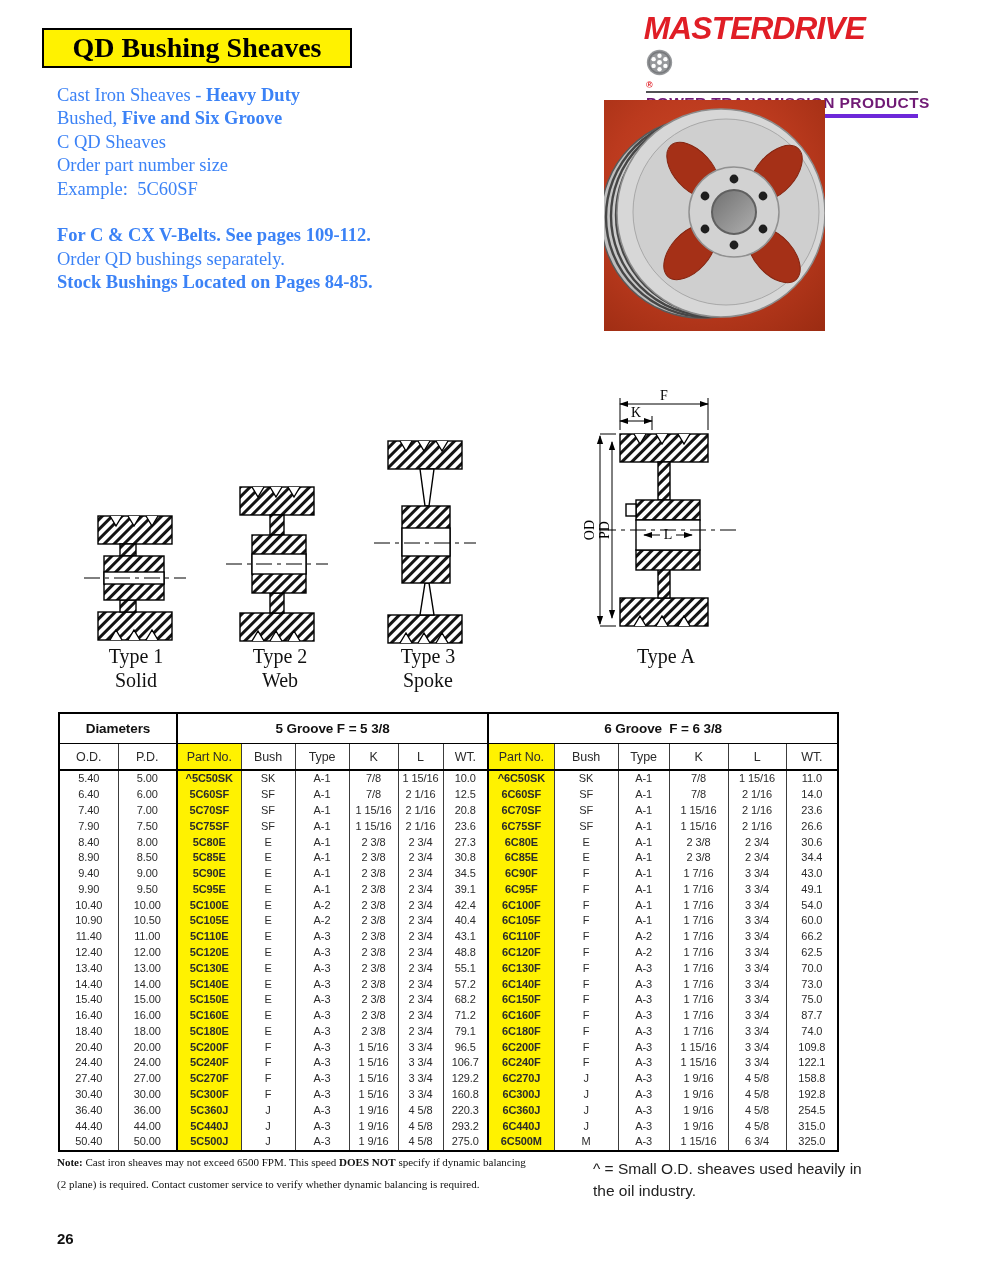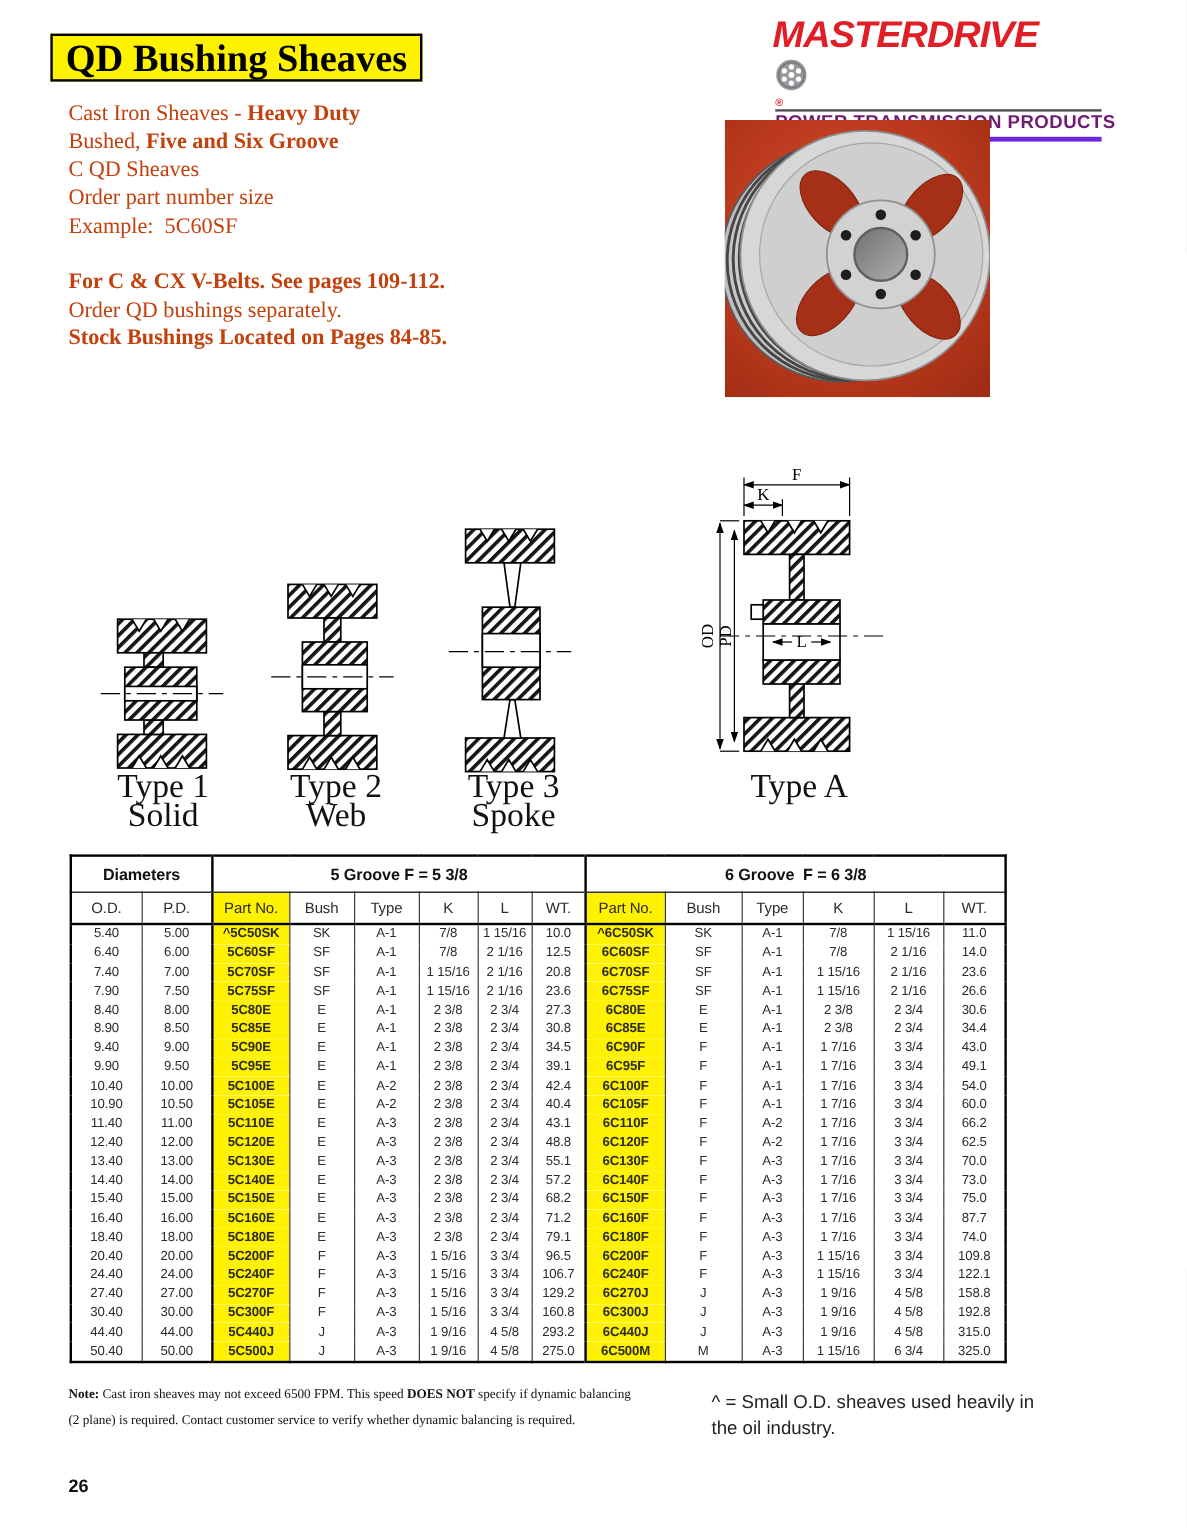--- a/index.html
+++ b/index.html
@@ -3,45 +3,45 @@
 <meta charset="utf-8">
 <style>
   html,body{margin:0;padding:0;background:#e8e8e8;}
   .sheet{position:relative;width:989px;height:1280px;background:#ffffff;margin:0 auto;overflow:hidden;
          font-family:"Liberation Sans","DejaVu Sans",sans-serif;color:#1c1c1c;}
   .abs{position:absolute;}
 
   
   .banner{left:42px;top:28px;width:306px;height:36px;background:#FFF200;border:2.5px solid #000;
           display:flex;align-items:center;justify-content:center;}
-  .banner .t{font-family:"Liberation Serif","DejaVu Serif",serif;font-weight:700;font-size:32px;color:#000;}
+  .banner .t{font-family:"Liberation Serif","DejaVu Serif",serif;font-weight:700;font-size:28px;color:#000;}
 
   
   .logo{left:646px;top:14px;width:272px;text-align:center;}
   .brandrow{display:flex;align-items:flex-start;justify-content:center;gap:3px;flex-direction:column;}
   .brand{font-style:italic;font-weight:700;font-size:31px;letter-spacing:-0.8px;color:#E01E26;
          line-height:30px;transform:scaleX(1.02);white-space:nowrap;}
   .reg{font-size:9px;color:#E01E26;font-weight:700;line-height:10px;margin-top:1px;}
   .pulley{width:27px;height:27px;margin-top:2px;}
   .tagline{margin-top:1px;border-top:2px solid #515154;border-bottom:4px solid #6d28d9;
            padding:1px 0 2px 0;font-weight:700;font-size:15.5px;letter-spacing:0.4px;color:#701a75;white-space:nowrap;}
 
   
   .intro{left:57px;top:84px;width:500px;font-family:"Liberation Serif","DejaVu Serif",serif;
-         font-size:18.5px;line-height:23.4px;color:#c2410c;}
+         font-size:18.5px;line-height:23.4px;color:#3b82f6;}
   .iline{white-space:pre-wrap;}
   .igap{height:23.4px;}
   .intro b{font-weight:700;}
 
   
   .photo{left:604px;top:100px;width:221px;height:231px;}
 
   
   .diagrams{left:60px;top:388px;width:870px;height:312px;}
-  .dlabel{font-family:"Liberation Serif","DejaVu Serif",serif;font-size:28px;line-height:24px;
+  .dlabel{font-family:"Liberation Serif","DejaVu Serif",serif;font-size:20px;line-height:24px;
           text-align:center;color:#111;}
 
   
   .tablewrap{left:58px;top:712px;}
   table.spec{border-collapse:collapse;table-layout:fixed;width:781px;border:2px solid #000;background:#fff;}
   table.spec th,table.spec td{border-left:1px solid #3c3c3c;text-align:center;padding:0;overflow:hidden;
           color:#2b2b2b;letter-spacing:-0.1px;}
   table.spec th:first-child,table.spec td:first-child{border-left:none;}
   .bl2{border-left:2px solid #000 !important;}
   tr.ghead th{border-bottom:1.5px solid #000;height:29px;font-size:13.5px;font-weight:700;color:#111;white-space:pre;}
@@ -632,20 +632,36 @@
             <td>3 3/4</td>
             <td>160.8</td>
             <td class="partno bl2">6C300J</td>
             <td>J</td>
             <td>A-3</td>
             <td>1 9/16</td>
             <td>4 5/8</td>
             <td>192.8</td>
           </tr>
 
+          <tr>
+            <td>36.40</td>
+            <td>36.00</td>
+            <td class="partno bl2">5C360J</td>
+            <td>J</td>
+            <td>A-3</td>
+            <td>1 9/16</td>
+            <td>4 5/8</td>
+            <td>220.3</td>
+            <td class="partno bl2">6C360J</td>
+            <td>J</td>
+            <td>A-3</td>
+            <td>1 9/16</td>
+            <td>4 5/8</td>
+            <td>254.5</td>
+          </tr>
 
           <tr>
             <td>44.40</td>
             <td>44.00</td>
             <td class="partno bl2">5C440J</td>
             <td>J</td>
             <td>A-3</td>
             <td>1 9/16</td>
             <td>4 5/8</td>
             <td>293.2</td>

